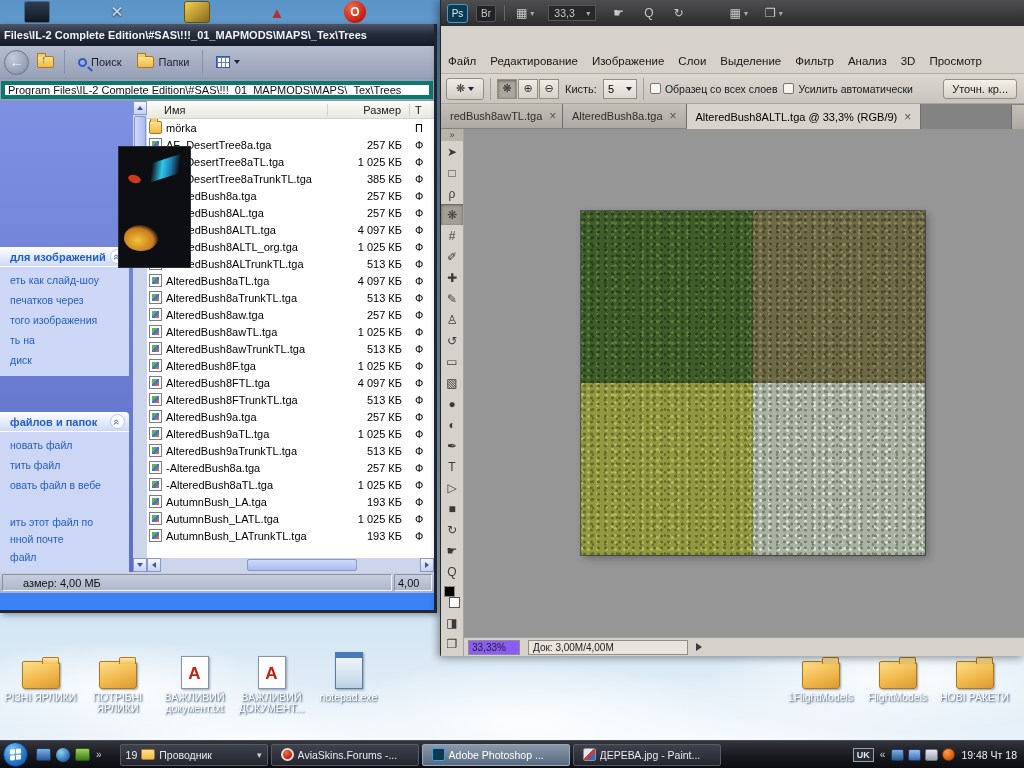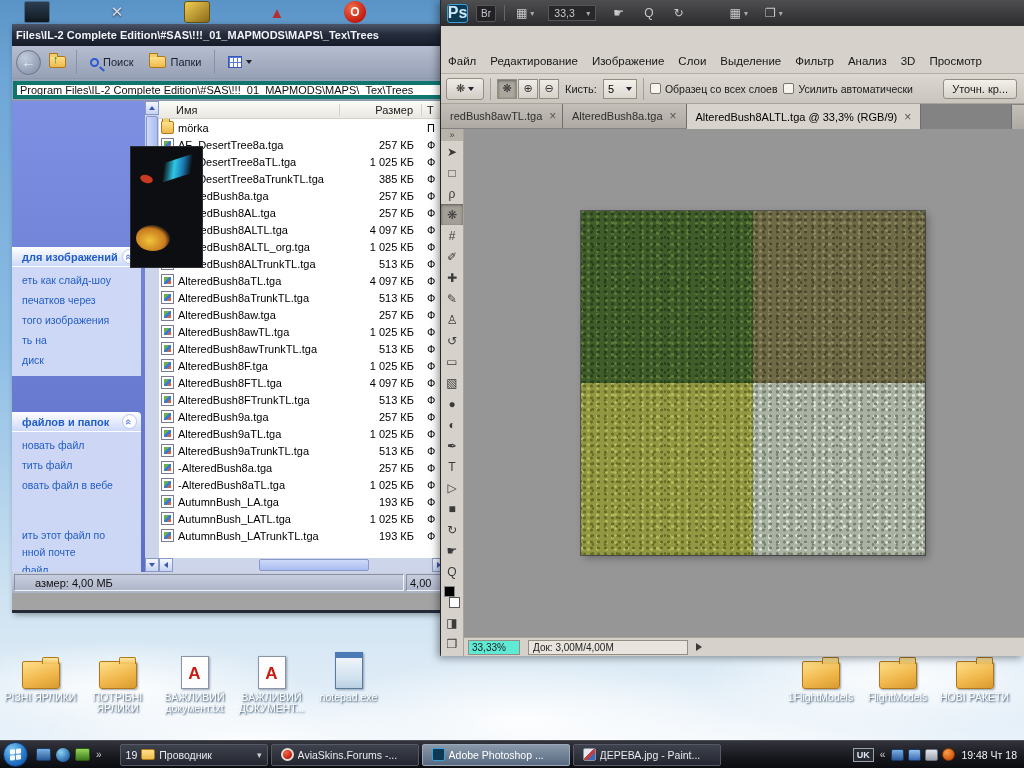--- a/index.html
+++ b/index.html
@@ -40,21 +40,21 @@
   .dicon{width:77px;display:flex;flex-direction:column;align-items:center;cursor:default}
   .di-art{height:34px;display:flex;align-items:flex-end;justify-content:center;margin-bottom:3px;position:relative}
   .di-label{color:#fff;font-size:10.5px;line-height:11px;text-align:center;max-width:74px;text-shadow:1px 1px 2px #1a3a5c;word-wrap:break-word}
   .dicon.di-folder .di-art::before{content:"";position:absolute;left:20px;top:2px;width:15px;height:6px;background:linear-gradient(#ffe9a8,#f0c05a);border:1px solid #b07818;border-bottom:none;border-radius:2px 2px 0 0}
   .dicon.di-folder .di-art::after{content:"";width:36px;height:26px;background:linear-gradient(160deg,#ffe08a,#f0b64a 60%,#d89a30);border:1px solid #b07818;border-radius:2px 3px 3px 3px;box-shadow:1px 1px 2px rgba(20,40,70,.4)}
   .dicon.di-doc .di-art::after{content:"";width:26px;height:31px;background:#fdfdfd;border:1px solid #8a94a4;box-shadow:1px 1px 2px rgba(20,40,70,.4)}
   .di-glyph{position:absolute;z-index:3;bottom:5px;left:50%;transform:translateX(-50%);color:#c41e10;font-weight:bold;font-size:17px}
   .dicon.di-notepad .di-art::after{content:"";width:26px;height:30px;background:linear-gradient(#eef4fa,#cfe0ee 70%,#b8cfe2);border:1px solid #5a7a9c;border-top:6px solid #4a7ab8;box-shadow:1px 1px 2px rgba(20,40,70,.4)}
 
   
-  .xwin{position:absolute;left:12px;top:24px;width:437px;height:589px;z-index:10;background:#a3a3a3;border-right:3px solid #232938;border-bottom:3px solid #232938;box-shadow:2px 2px 6px rgba(0,0,0,.35)}
+  .xwin{position:absolute;left:0;top:24px;width:437px;height:589px;z-index:10;background:#3b82f6;border-right:3px solid #232938;border-bottom:3px solid #232938;box-shadow:2px 2px 6px rgba(0,0,0,.35)}
   .x-title{height:22px;background:linear-gradient(180deg,#4c5668,#262d3c 45%,#161b28);color:#f2f4fa;font-weight:bold;display:flex;align-items:center;padding-left:4px;white-space:nowrap;overflow:hidden}
   .x-menu{height:20px;background:linear-gradient(#c9cfde,#aab2c6);display:flex;align-items:center;border-bottom:1px solid #8f98ac}
   .x-menu-item{padding:0 9px;color:#222}
   .x-toolbar{height:33px;background:linear-gradient(#b6bdd0,#97a1b5);display:flex;align-items:center;gap:6px;padding-left:4px;border-bottom:1px solid #8f98ac}
   .x-back{width:25px;height:25px;border-radius:50%;background:radial-gradient(circle at 35% 30%,#c2ccdc,#7e8aa2);border:1px solid #6a7490;display:flex;align-items:center;justify-content:center}
   .back-arrow::before{content:"←";color:#eef2fa;font-size:14px;font-weight:bold}
   .mini-folder{display:inline-block;width:17px;height:12px;background:linear-gradient(#ffe08a,#edb94e);border:1px solid #b07818;border-radius:1px 2px 2px 2px;position:relative}
   .mini-folder::before{content:"";position:absolute;top:-4px;left:-1px;width:7px;height:3px;background:#f3cc6a;border:1px solid #b07818;border-bottom:none;border-radius:1px 1px 0 0}
   .x-up{display:flex;align-items:center;position:relative;padding:2px}
   .up-arrow{position:absolute;left:6px;top:-1px;color:#1a8a1a;font-weight:bold;font-size:11px}
@@ -69,21 +69,21 @@
   .x-address-field{flex:1;height:18px;background:#fff;border:4px solid #0f766e;display:flex;align-items:center;padding-left:3px;white-space:nowrap;overflow:hidden;color:#111}
   .x-body{display:flex;height:471px;background:#fff}
   
   .x-tasks{width:133px;background:linear-gradient(180deg,#7d90e2,#5c6ec6);padding:146px 4px 0 0;overflow:hidden}
   .tgroup-h{height:19px;background:linear-gradient(#ffffff,#cdd9fa);border-radius:0 4px 0 0;display:flex;align-items:center;justify-content:space-between;padding:0 4px 0 10px;color:#215dc6;font-weight:bold}
   .chev{width:15px;height:15px;border-radius:50%;background:#fff;border:1px solid #b8c6f0;display:flex;align-items:center;justify-content:center;color:#6a8ae0;font-weight:bold}
   .chev::before{content:"«";transform:rotate(90deg);display:block;font-size:11px}
   .tgroup-b{background:rgba(214,223,248,.92);border-top:1px solid #fff;padding:6px 4px 10px 10px}
   .task-link{color:#215dc6;font-size:10.5px;line-height:11px;margin-top:9px;cursor:pointer}
   .task-link:first-child{margin-top:2px}
-  .task-link.mt{margin-top:39px}
+  .task-link.mt{margin-top:26px}
   .task-link.cont{margin-top:6px}
   .task-link.mt2{margin-top:7px}
   .tgroup.g2{margin-top:36px}
   
   .x-vscroll{width:14px;background:#cdd5ea;display:flex;flex-direction:column}
   .sb-btn{height:14px;background:linear-gradient(#f4f7fe,#c6d2f2);border:1px solid #8898c8;display:flex;align-items:center;justify-content:center}
   .sb-thumb{height:88px;margin:1px;background:linear-gradient(90deg,#cfdafa,#aabcf0);border:1px solid #8898c8;border-radius:2px}
   .x-vscroll .sb-btn.down{margin-top:auto}
   .arr-up{width:0;height:0;border-left:3px solid transparent;border-right:3px solid transparent;border-bottom:4px solid #3a56b0}
   .arr-down{width:0;height:0;border-left:3px solid transparent;border-right:3px solid transparent;border-top:4px solid #3a56b0}
@@ -114,21 +114,21 @@
   .st-right{width:38px;height:17px;border:1px solid;border-color:#8890a4 #f0f4fc #f0f4fc #8890a4;display:flex;align-items:center;padding-left:3px;color:#111}
   
   .x-thumb{position:absolute;left:119px;top:123px;width:71px;height:120px;z-index:30;background:#0d0e12;box-shadow:0 0 0 1px #2a2c36}
   .th-blob1{position:absolute;left:5px;bottom:16px;width:34px;height:26px;background:radial-gradient(ellipse at 40% 60%,#f0c43a,#c87a1e 55%,rgba(0,0,0,0) 75%);border-radius:50%}
   .th-blob2{position:absolute;right:2px;top:12px;width:44px;height:18px;background:linear-gradient(115deg,rgba(0,0,0,0) 20%,#2ec8e8 42%,#1a7ab0 60%,rgba(0,0,0,0) 78%);transform:rotate(-18deg)}
   .th-blob3{position:absolute;left:9px;top:28px;width:13px;height:8px;background:#c83a22;border-radius:50%;transform:rotate(18deg)}
 
   
   .pswin{position:absolute;left:440px;top:0;width:584px;height:656px;z-index:20;background:#d6d2cb;border-left:1px solid #26262a;border-bottom:3px solid #55514a;box-shadow:-2px 2px 8px rgba(0,0,0,.4)}
   .ps-appbar{height:26px;background:linear-gradient(#4e4e50,#2c2c2e);display:flex;align-items:center;gap:8px;padding:0 6px}
-  .ps-logo{width:21px;height:19px;background:#0d3a52;border:1px solid #3aa0dc;border-radius:3px;color:#cfe8fa;font-size:16px;font-weight:bold;display:flex;align-items:center;justify-content:center}
+  .ps-logo{width:21px;height:19px;background:#0d3a52;border:1px solid #3aa0dc;border-radius:3px;color:#cfe8fa;font-size:10px;font-weight:normal;display:flex;align-items:center;justify-content:center}
   .ps-br{width:20px;height:17px;background:#222226;border:1px solid #555;border-radius:2px;color:#c8c8cc;font-size:10px;display:flex;align-items:center;justify-content:center}
   .ab-sep{width:1px;height:16px;background:#666}
   .ab-items{display:flex;align-items:center;gap:14px}
   .ab-item{display:flex;align-items:center;gap:3px;color:#c8c8c8}
   .ab-glyph{font-size:12px}
   .ab-text{font-size:10.5px}
   .ab-caret{font-size:8px;color:#aaa}
   .ab-item.zoombox{background:#28282a;border:1px solid #555;padding:1px 5px;min-width:48px;justify-content:space-between}
   .ab-item.gap{margin-left:26px}
   .ps-titlegap{height:22px;background:#d6d2cb}
@@ -169,21 +169,21 @@
   .ps-image{position:absolute;left:117px;top:82px;width:344px;height:344px;box-shadow:0 0 0 1px rgba(0,0,0,.4),3px 3px 8px rgba(0,0,0,.3)}
   .quad{position:absolute;width:172px;height:172px;background-color:var(--base,#4a5a30);background-image:
       radial-gradient(circle,var(--dark,#222) 1.1px,transparent 1.9px),
       radial-gradient(circle,var(--light,#9a9) 1px,transparent 1.7px),
       radial-gradient(circle,var(--dark,#222) 1px,transparent 1.6px),
       radial-gradient(circle,var(--light,#9a9) 1.2px,transparent 2px);
     background-size:7px 6px,9px 7px,12px 9px,15px 11px;
     background-position:0 0,3px 2px,6px 4px,9px 6px}
   #q1{left:0;top:0}#q2{left:172px;top:0}#q3{left:0;top:172px}#q4{left:172px;top:172px}
   .ps-status{position:absolute;left:23px;right:0;bottom:0;height:19px;background:#d6d2cb;border-top:1px solid #a8a49c;display:flex;align-items:center;gap:8px;padding:0 4px;z-index:5}
-  .st-zoom{width:52px;height:15px;background:#5eead4;border:1px solid #938d82;display:flex;align-items:center;padding-left:3px;font-size:10px;color:#222}
+  .st-zoom{width:52px;height:15px;background:#8b5cf6;border:1px solid #938d82;display:flex;align-items:center;padding-left:3px;font-size:10px;color:#222}
   .st-doc{width:160px;height:15px;background:#e9e5de;border:1px solid #938d82;display:flex;align-items:center;padding-left:4px;font-size:10px;color:#222}
   .st-arrow{display:flex;align-items:center}
   .arr-right-b{width:0;height:0;border-top:4px solid transparent;border-bottom:4px solid transparent;border-left:6px solid #3a3a3a}
 
   
   .taskbar{position:absolute;left:0;bottom:0;width:1024px;height:28px;z-index:100;background:linear-gradient(#33343c,#17181d 60%,#0b0c10);border-top:1px solid #4a4c56;display:flex;align-items:center;gap:4px;padding:0 3px}
   .start-orb{width:25px;height:25px;border-radius:50%;background:radial-gradient(circle at 35% 28%,#7ec6f4,#2a7ac8 55%,#0a4a98);border:1px solid #0a3a7a;display:flex;align-items:center;justify-content:center;flex:none}
   .orb-flag{display:grid;grid-template-columns:5px 5px;grid-template-rows:5px 5px;gap:1px;transform:skewY(-6deg)}
   .orb-flag i{background:rgba(255,255,255,.95);border-radius:1px}
   .ql{display:flex;align-items:center;gap:5px;margin-left:4px}

